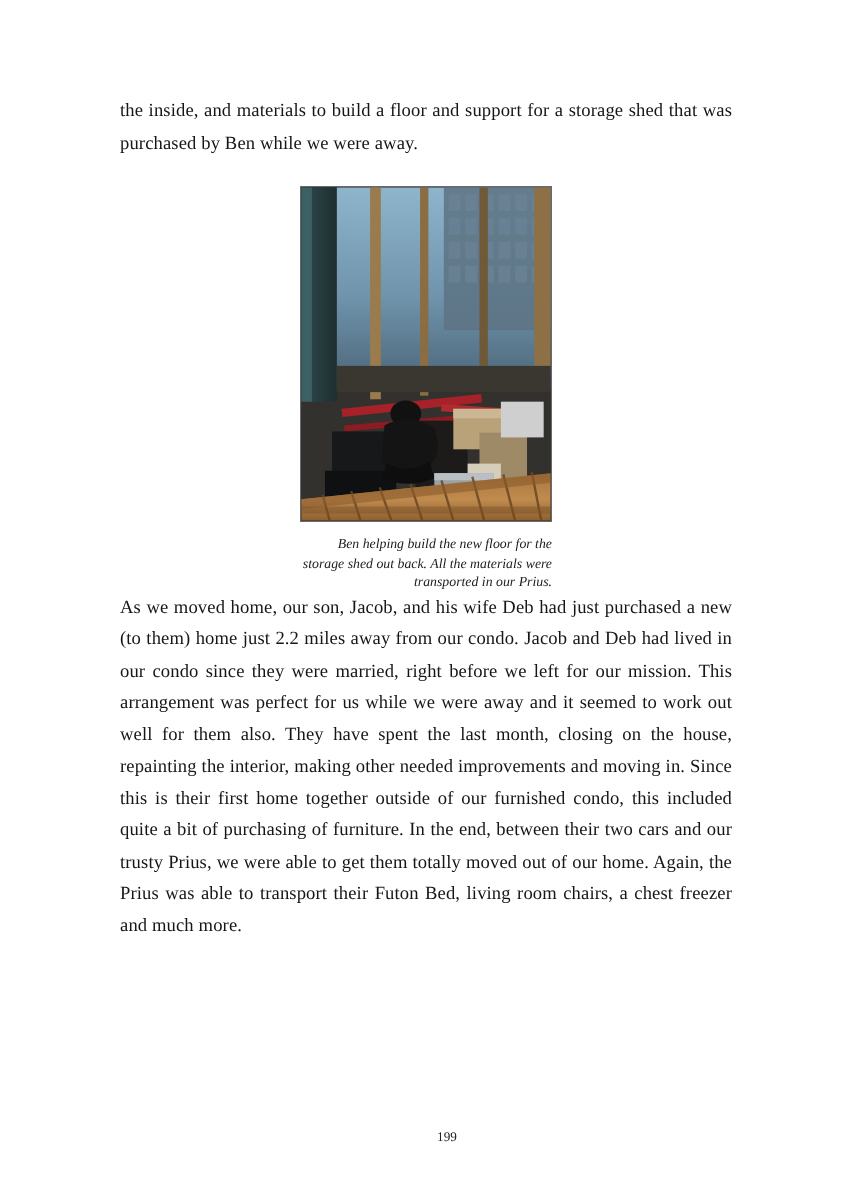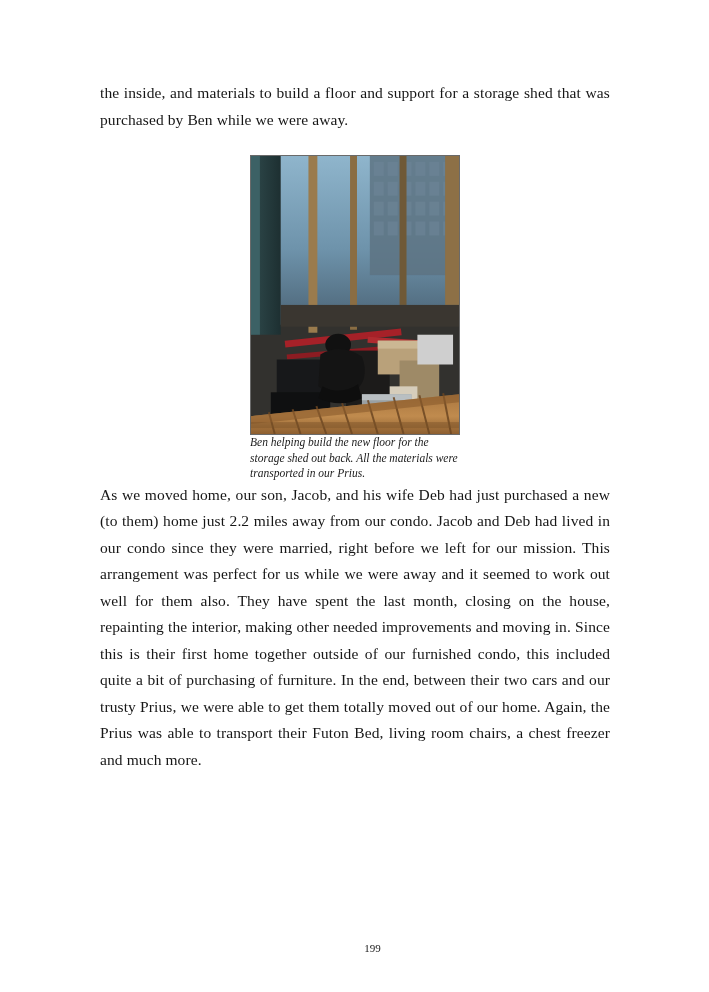--- a/index.html
+++ b/index.html
@@ -48,25 +48,25 @@
     position: relative;
     overflow: hidden;
     background: #2b2b2b;
   }
   .photo svg {
     display: block;
     width: 100%;
     height: 100%;
   }
   .caption {
-    margin-top: 0;
+    margin-top: 12px;
     font-size: 11.5px;
     line-height: 15.5px;
     font-style: italic;
-    text-align: left;
+    text-align: right;
     color: #1a1a1a;
     font-family: "Liberation Serif", serif;
   }
   .second-block {
     margin-top: 44px;
   }
   .folio {
     position: absolute;
     left: 0;
     right: 0;

